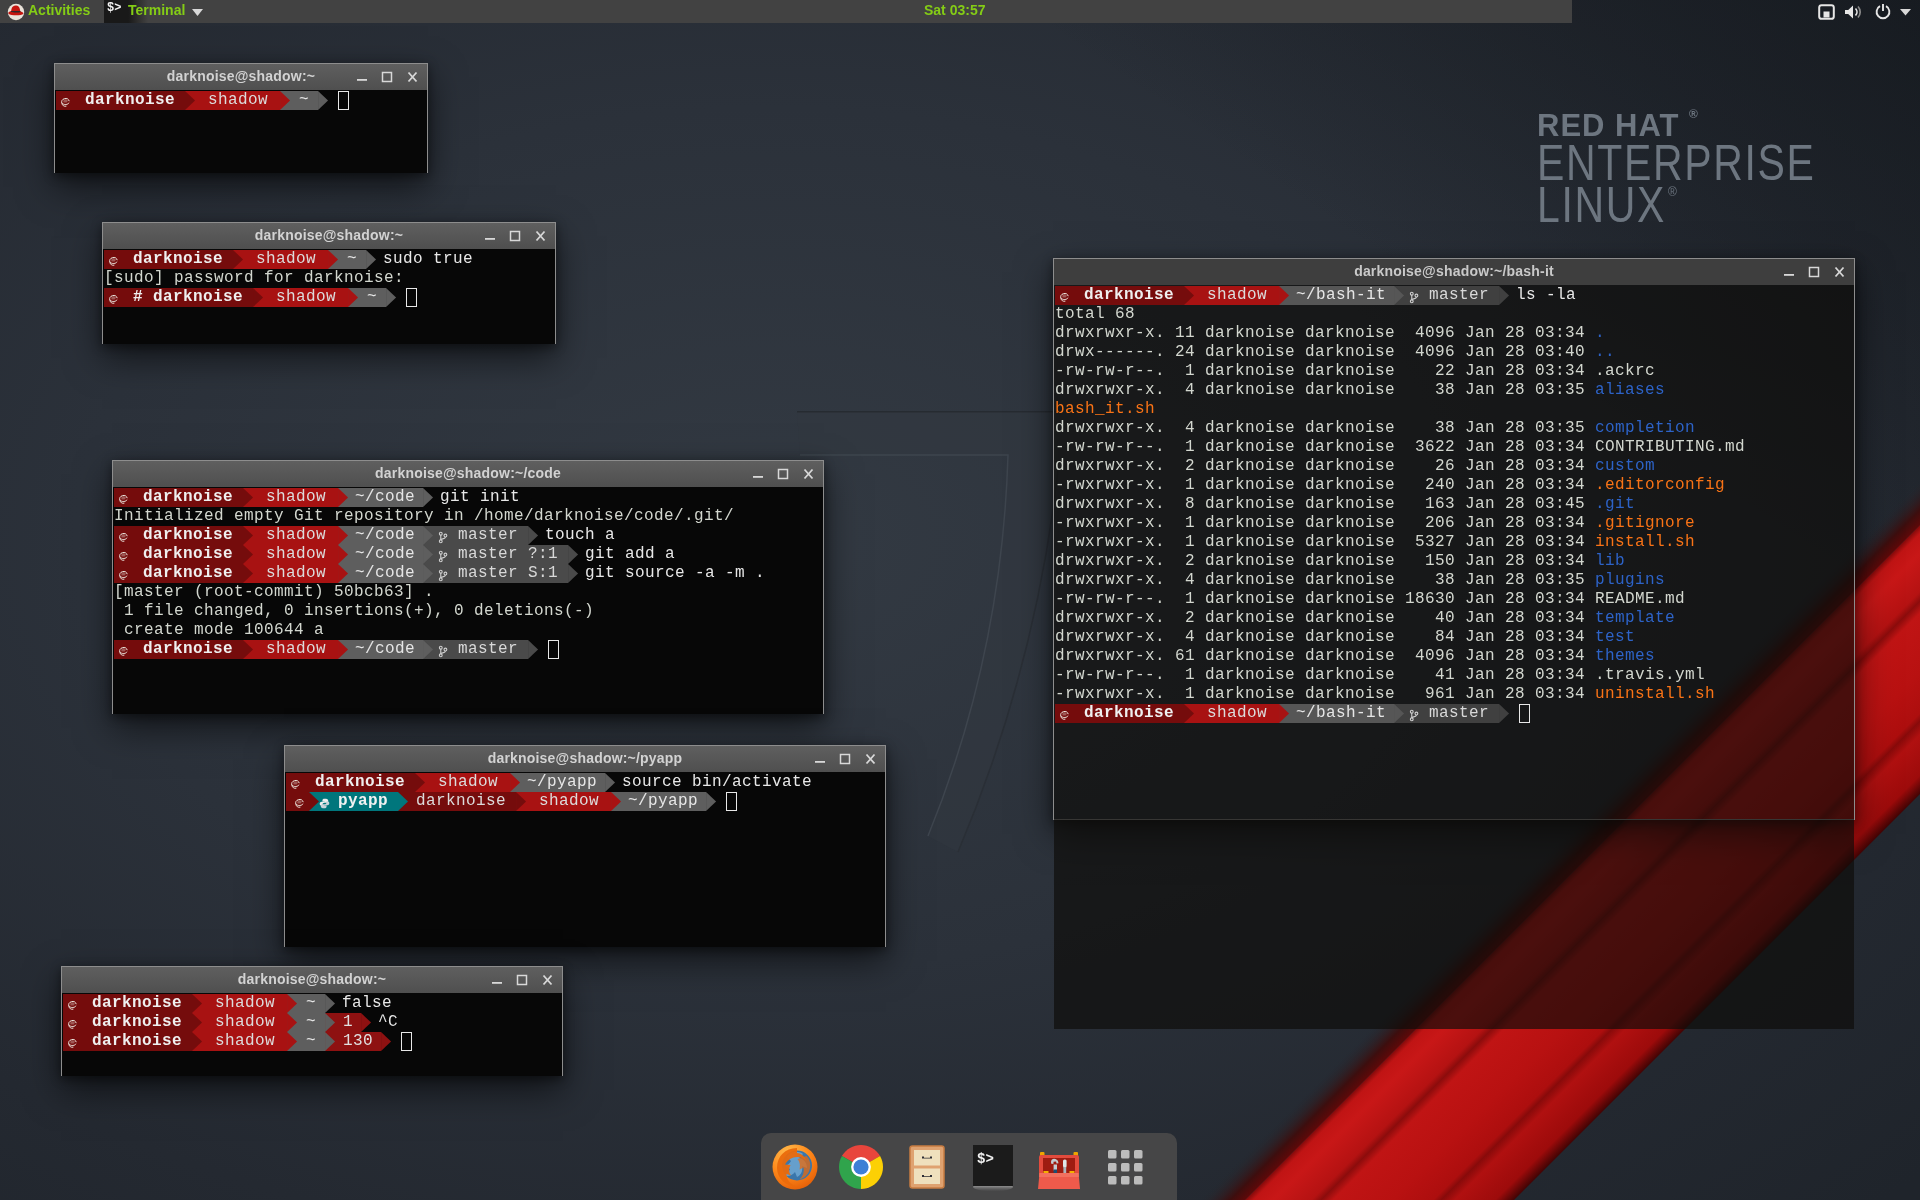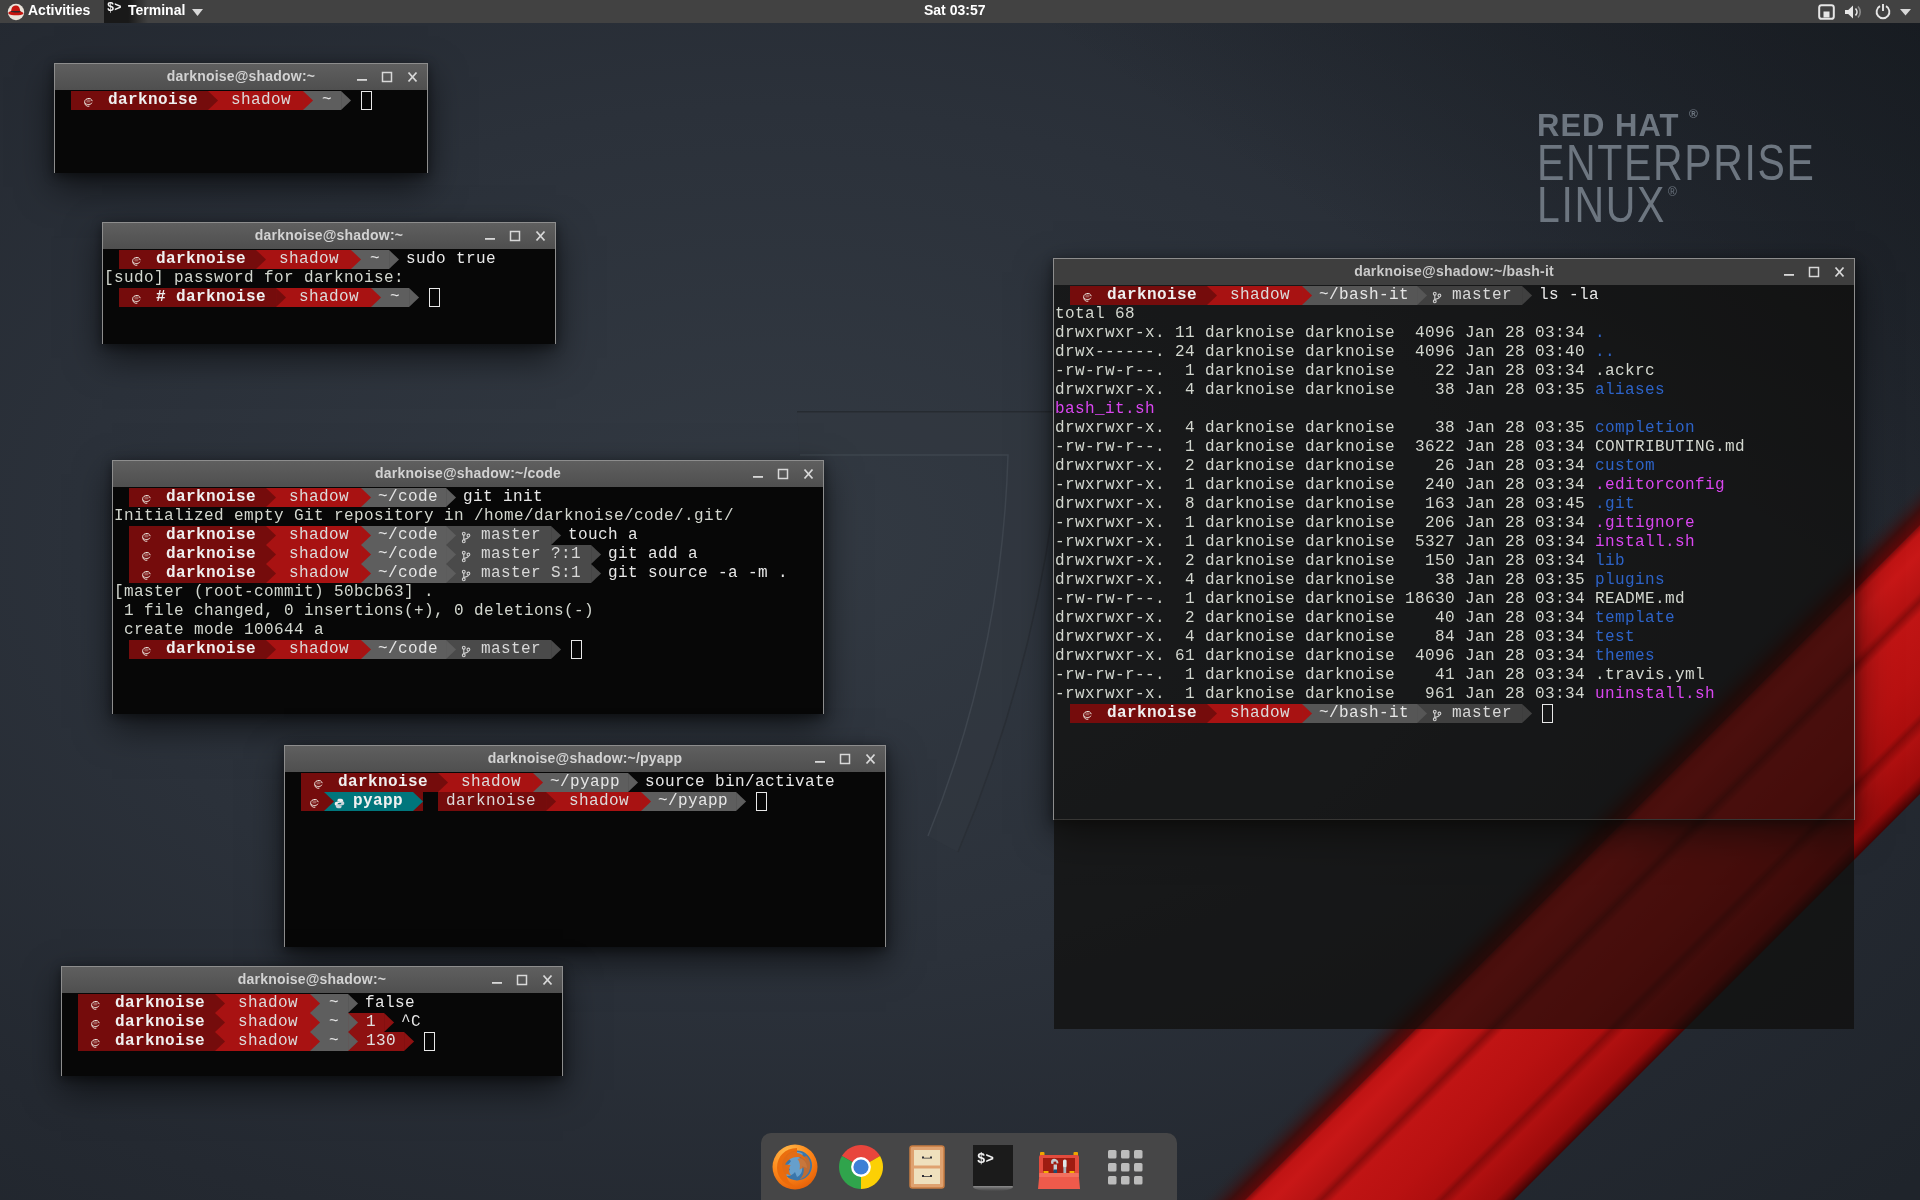--- a/index.html
+++ b/index.html
@@ -3,22 +3,22 @@
 <meta charset="utf-8">
 <style>
   * { margin:0; padding:0; box-sizing:border-box; }
   html,body { width:1920px; height:1200px; overflow:hidden; background:#23272e; }
   body { position:relative; font-family:"Liberation Sans", sans-serif; }
 
   
   #wall { position:absolute; inset:0; }
 
   
-  #topbar { position:absolute; left:0; top:0; width:1920px; height:23px;
-    background:#424242; color:#ffffff; font-size:14px; font-weight:bold; z-index:50; }
+  #topbar { position:absolute; left:0; top:0; width:1572px; height:23px;
+    background:#424242; color:#84cc16; font-size:14px; font-weight:bold; z-index:50; }
   #topbar .act { position:absolute; left:28px; top:2px; }
   #topbar .appname { position:absolute; left:128px; top:2px; }
   #clock { position:absolute; left:924px; top:2px; width:72px; text-align:left; }
 
   
   .win { position:absolute; border:1px solid #8d8d8d;
     box-shadow:0 14px 34px rgba(0,0,0,.58), 0 3px 10px rgba(0,0,0,.45); }
   .tb { height:26px; background:linear-gradient(#5f5f5f,#4f4f4f);
     position:relative; }
   .tb .t { position:absolute; left:0; right:0; top:4px; text-align:center;
@@ -27,35 +27,35 @@
     align-items:center; gap:13px; }
   .btns svg { display:block; }
   .term { position:relative; font-family:"Liberation Mono", monospace;
     font-size:16px; letter-spacing:0.4px; line-height:19px; color:#d3d7cf;
     padding:1px 0 0 1px; overflow:hidden; }
   .opq { background:#070707; }
   .row { height:19px; white-space:pre; display:flex; align-items:stretch; }
   .row span { display:inline-block; height:19px; line-height:19px; }
 
   
-  .s1 { background:#750c0c; color:#efefef; font-weight:bold; padding:0 10px 0 12px;margin-left:15px; }
+  .s1 { background:#750c0c; color:#efefef; font-weight:bold; padding:0 10px 0 4px; }
   .s2 { background:#a81212; color:#dcdcdc; padding:0 12px 0 13px; }
   .s3 { background:#5e5e5e; color:#e6e6e6; }
   .s4 { background:#4a4a4a; color:#d8d8d8; padding:0 10px 0 5px; }
   .s5 { background:#8e1111; color:#e0e0e0; padding:0 8px; }
   .s6 { background:#00767c; color:#f2f2f2; font-weight:bold; padding:0 10px 0 0; }
   .sep { position:relative; width:10px; background:var(--n); }
   .sep i { position:absolute; inset:0; background:var(--p);
     clip-path:polygon(0 0, 100% 50%, 0 100%); }
   .seg { display:inline-flex !important; align-items:center; }
   .cur { width:11px; height:19px; border:1.5px solid #e8e8e8; margin-left:10px; }
   .cmd { color:#e8e8e8; margin-left:7px; }
   .picon { width:11px; height:13px; margin:3px 0 0 0; }
   .bicon { width:10px; height:13px; margin:3px 2px 0 0; }
-  .blu { color:#2d63c8; } .grn { color:#d946ef; }
+  .blu { color:#2d63c8; } .grn { color:#f97316; }
 
   
   #dock { position:absolute; left:761px; top:1133px; width:416px; height:67px;
     background:rgba(72,72,72,.96); border-radius:10px 10px 0 0; z-index:40; }
   .dicon { position:absolute; top:10px; width:48px; height:48px; }
 </style>
 </head>
 <body>
 <svg id="wall" width="1920" height="1200" viewBox="0 0 1920 1200">
   <defs>

